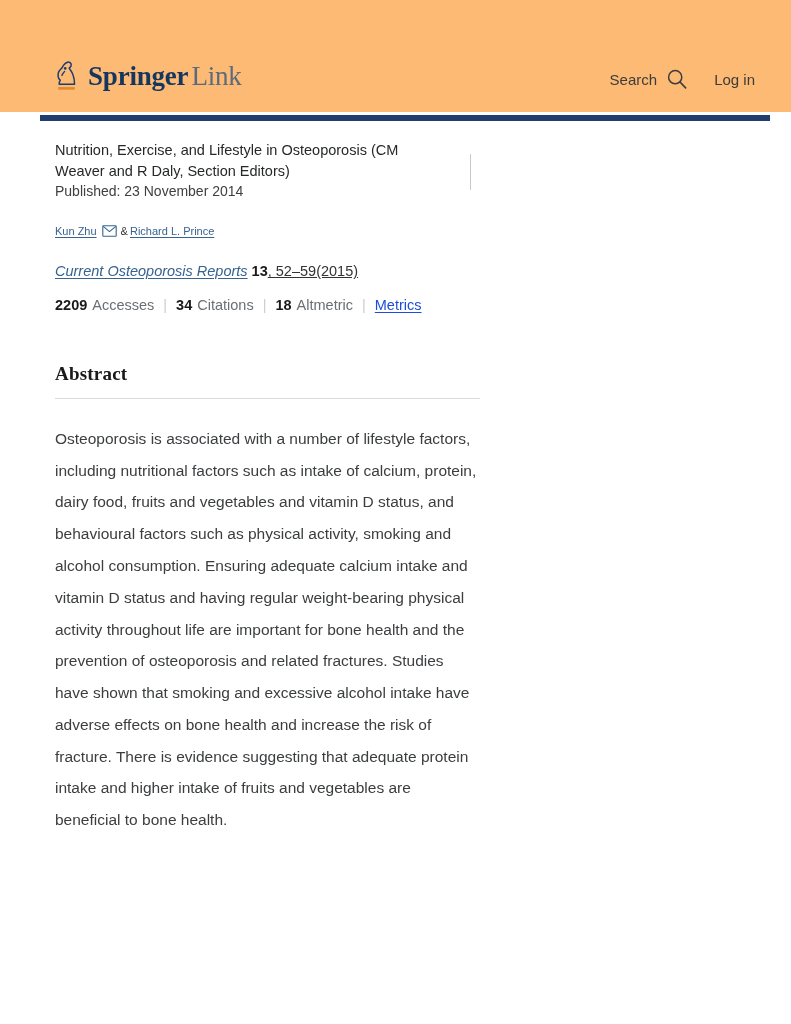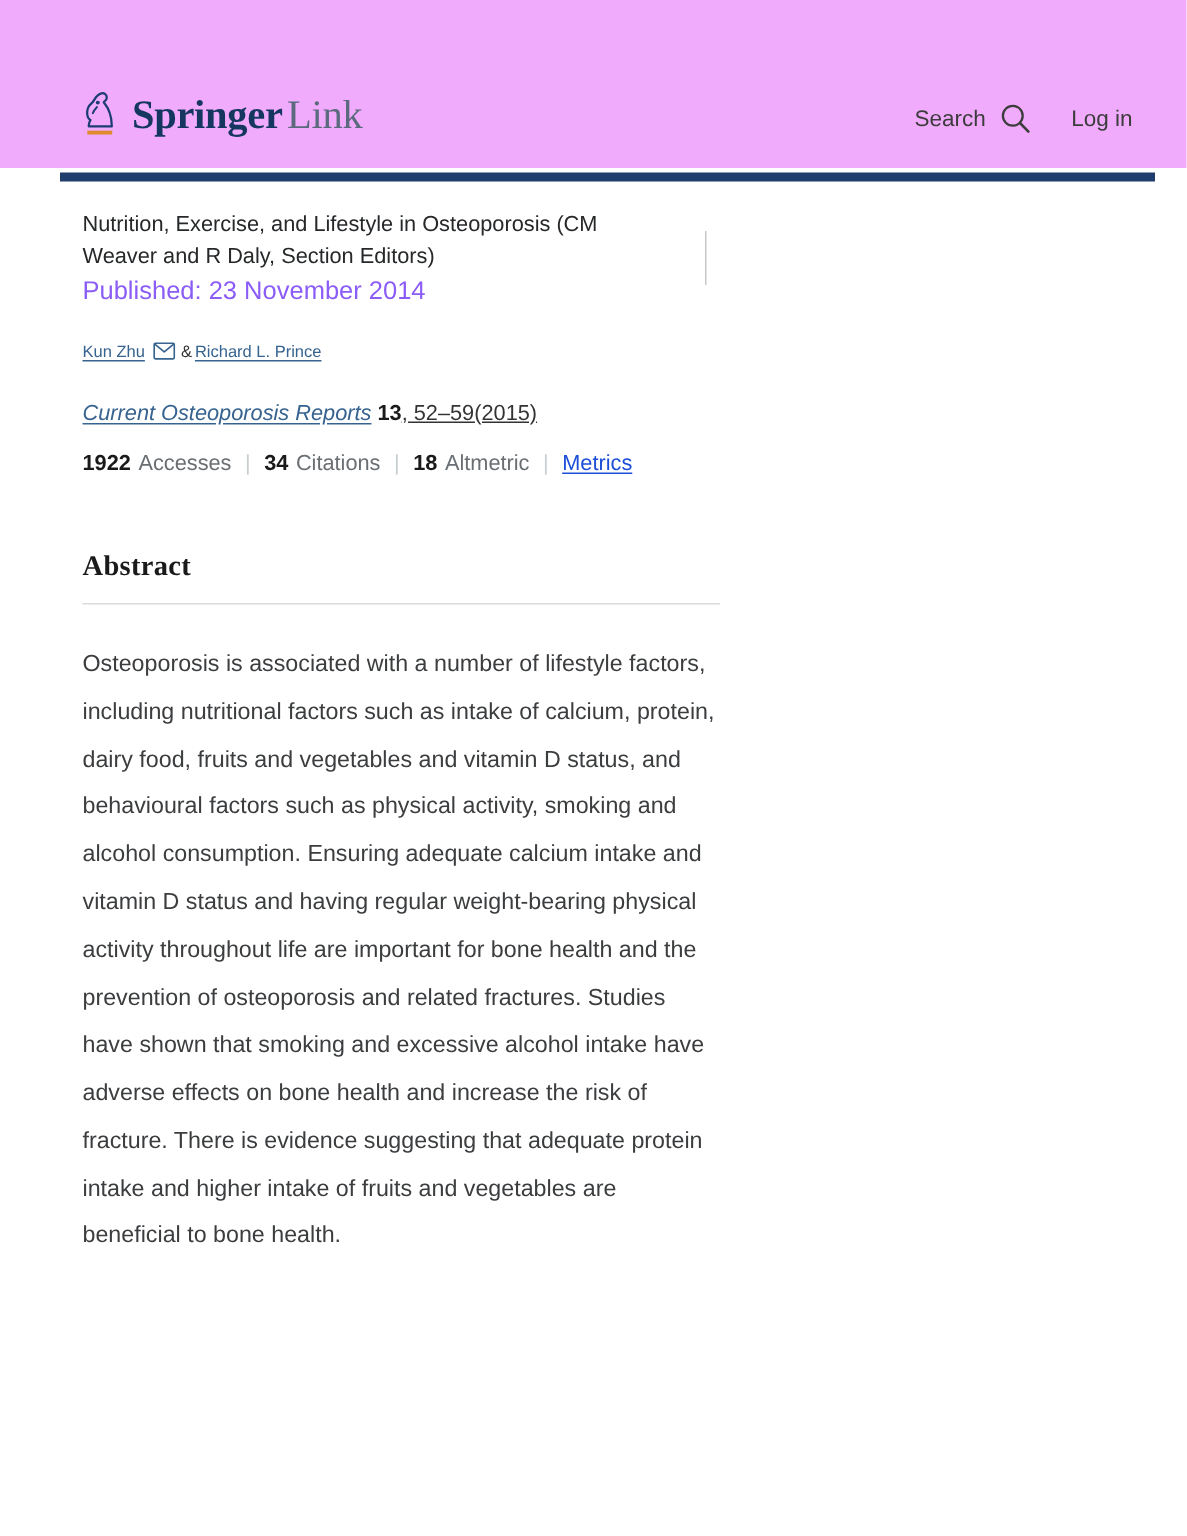--- a/index.html
+++ b/index.html
@@ -24,21 +24,21 @@
     background: #ffffff;
   }
 
   
   .site-header {
     position: absolute;
     left: 0;
     top: 0;
     width: 791px;
     height: 112px;
-    background: #f0abfc;
+    background: #fdba74;
   }
 
   .brand {
     position: absolute;
     left: 54px;
     top: 60px;
     display: flex;
     align-items: flex-end;
     gap: 8px;
     text-decoration: none;
@@ -131,23 +131,23 @@
   }
   .section-title {
     font-size: 14.5px;
     line-height: 1.42;
     color: #26282a;
     margin: 0;
     max-width: 390px;
     font-weight: 400;
   }
   .published {
-    font-size: 17px;
+    font-size: 14px;
     line-height: 1.42;
-    color: #8b5cf6;
+    color: #404040;
     margin: 1px 0 16px 0;
     font-weight: 400;
   }
   .meta-divider {
     position: absolute;
     left: 415px;
     top: 14px;
     width: 1px;
     height: 36px;
     background: #c4c8cb;
@@ -309,21 +309,21 @@
           <rect x="0.8" y="0.8" width="13.4" height="10.4" rx="0.8" fill="none" stroke="#36638f" stroke-width="1.1"></rect>
           <path d="M1.2 1.4 L7.5 6.6 L13.8 1.4" fill="none" stroke="#36638f" stroke-width="1.1" stroke-linejoin="round"></path>
         </svg><span class="amp">&amp;</span><a class="author-link" href="#">Richard L. Prince</a>
       </div>
 
       <div class="citation">
         <a class="journal-link" href="#">Current Osteoporosis Reports</a><span class="vol">13</span><span class="pages">, 52–59(2015)</span>
       </div>
 
       <div class="metrics">
-        <span class="metric-num">1922</span>
+        <span class="metric-num">2209</span>
           <span class="metric-word">Accesses</span>
         <span class="metric-sep">|</span>
         <span class="metric-num">34</span>
           <span class="metric-word">Citations</span>
         <span class="metric-sep">|</span>
         <span class="metric-num">18</span>
           <span class="metric-word">Altmetric</span>
         <span class="metric-sep">|</span>
         <a class="metrics-link" href="#">Metrics</a>
       </div>

